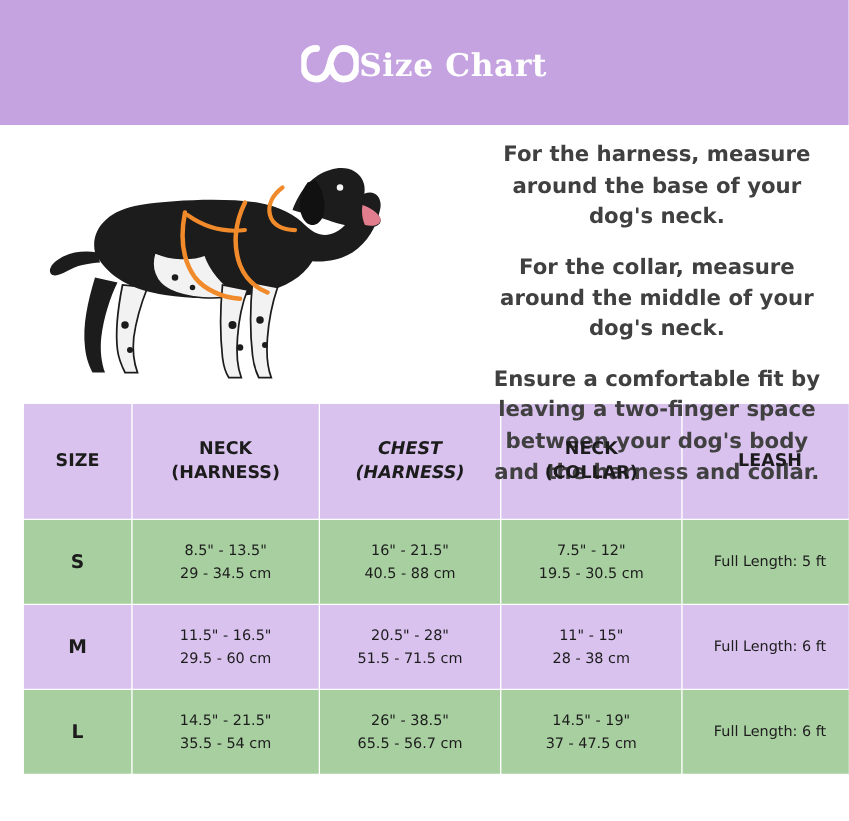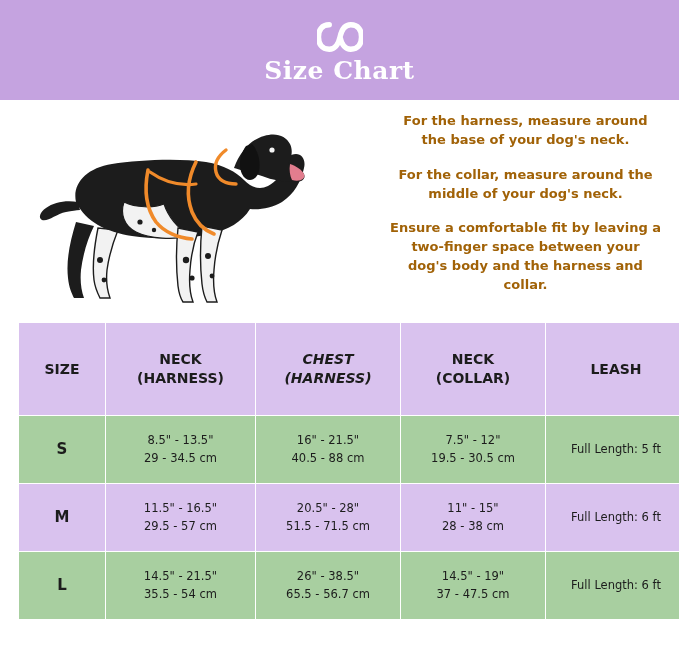--- a/index.html
+++ b/index.html
@@ -18,21 +18,20 @@
     width: 679px;
     height: 657px;
     background: #ffffff;
   }
 
   
   .header {
     background: #c5a3e0;
     height: 100px;
     display: flex;
-    flex-direction: column;
     align-items: center;
     justify-content: center;
     padding-top: 4px;
     box-sizing: border-box;
   }
   .logo {
     width: 46px;
     height: 34px;
     display: block;
     margin-bottom: 2px;
@@ -57,24 +56,24 @@
     position: relative;
   }
   .text-pane {
     flex: 1;
     padding: 12px 18px 0 0;
     box-sizing: border-box;
     text-align: center;
   }
   .text-pane p {
     margin: 0 0 16px 0;
-    font-size: 13px;
+    font-size: 17px;
     line-height: 1.45;
     font-weight: bold;
-    color: #a16207;
+    color: #404040;
   }
   .text-pane p:last-child {
     margin-bottom: 0;
     margin-top: 12px;
   }
 
   
   .dog-svg {
     position: absolute;
     left: 28px;
@@ -224,21 +223,21 @@
           <td>
             <span class="cell-line">7.5" - 12"</span>
             <span class="cell-line">19.5 - 30.5 cm</span>
           </td>
           <td class="leash-cell">Full Length: 5 ft</td>
         </tr>
         <tr class="row-purple">
           <td class="size-cell">M</td>
           <td>
             <span class="cell-line">11.5" - 16.5"</span>
-            <span class="cell-line">29.5 - 57 cm</span>
+            <span class="cell-line">29.5 - 60 cm</span>
           </td>
           <td>
             <span class="cell-line">20.5" - 28"</span>
             <span class="cell-line">51.5 - 71.5 cm</span>
           </td>
           <td>
             <span class="cell-line">11" - 15"</span>
             <span class="cell-line">28 - 38 cm</span>
           </td>
           <td class="leash-cell">Full Length: 6 ft</td>

